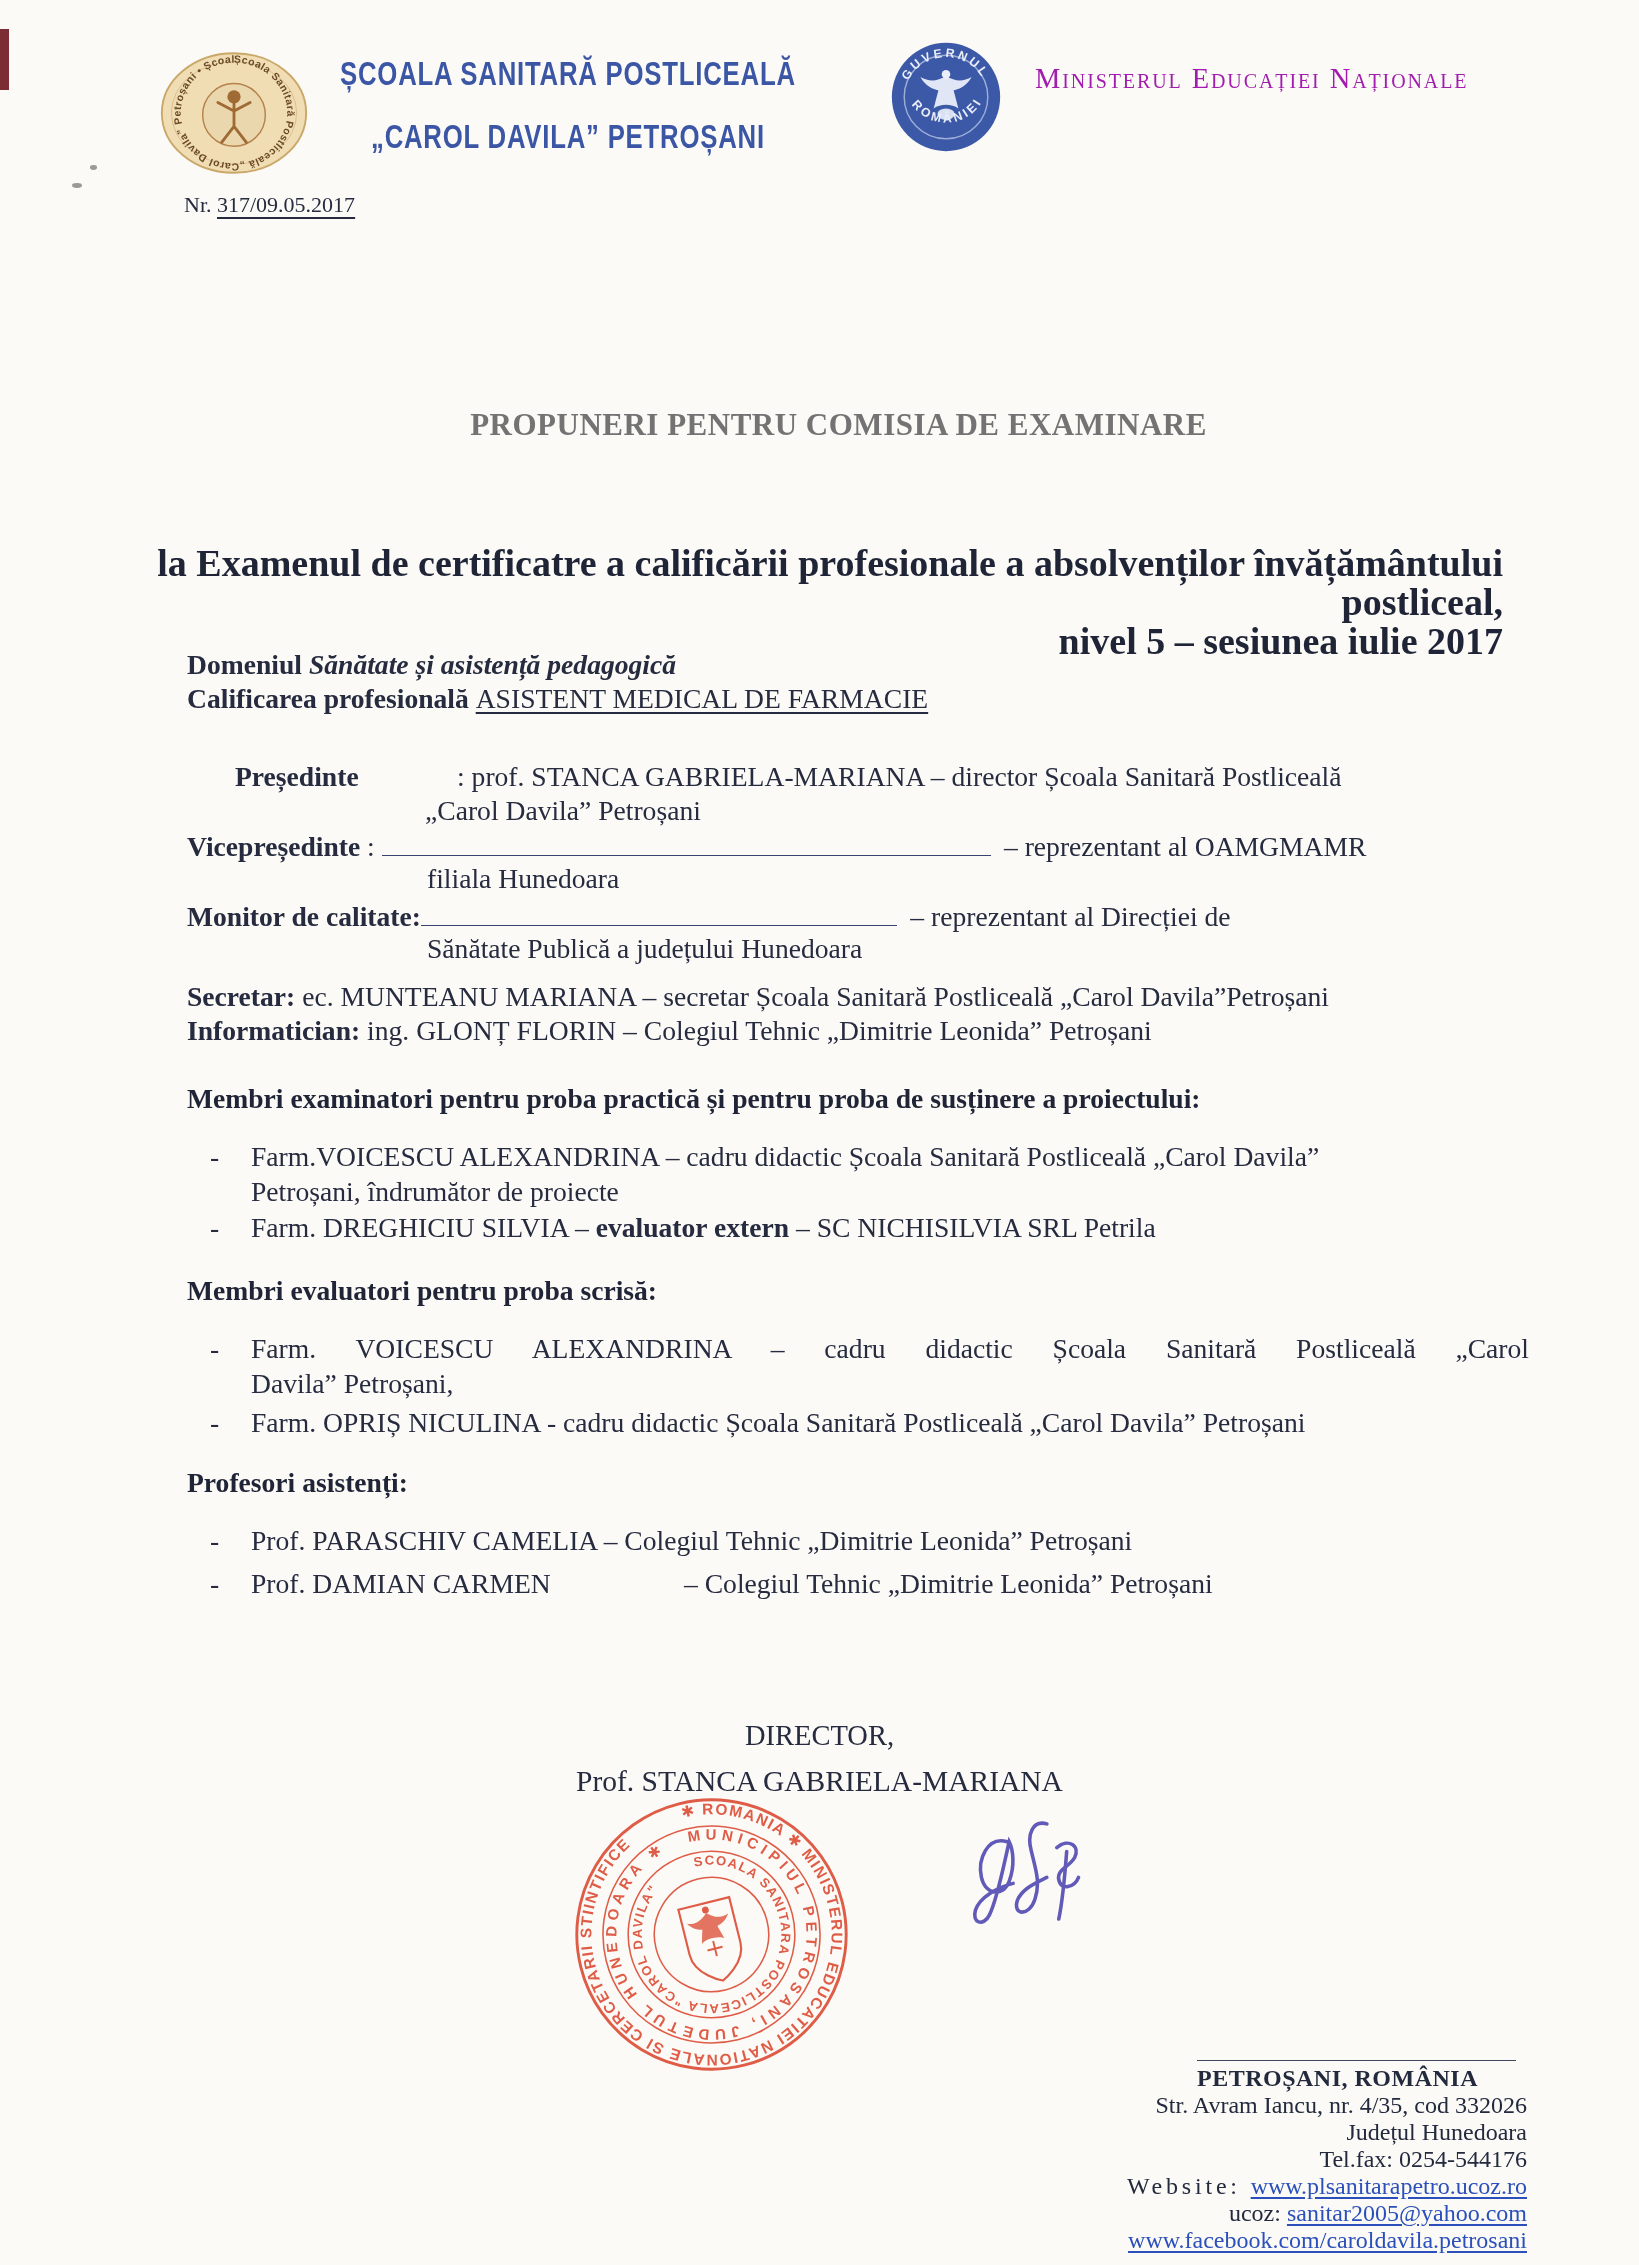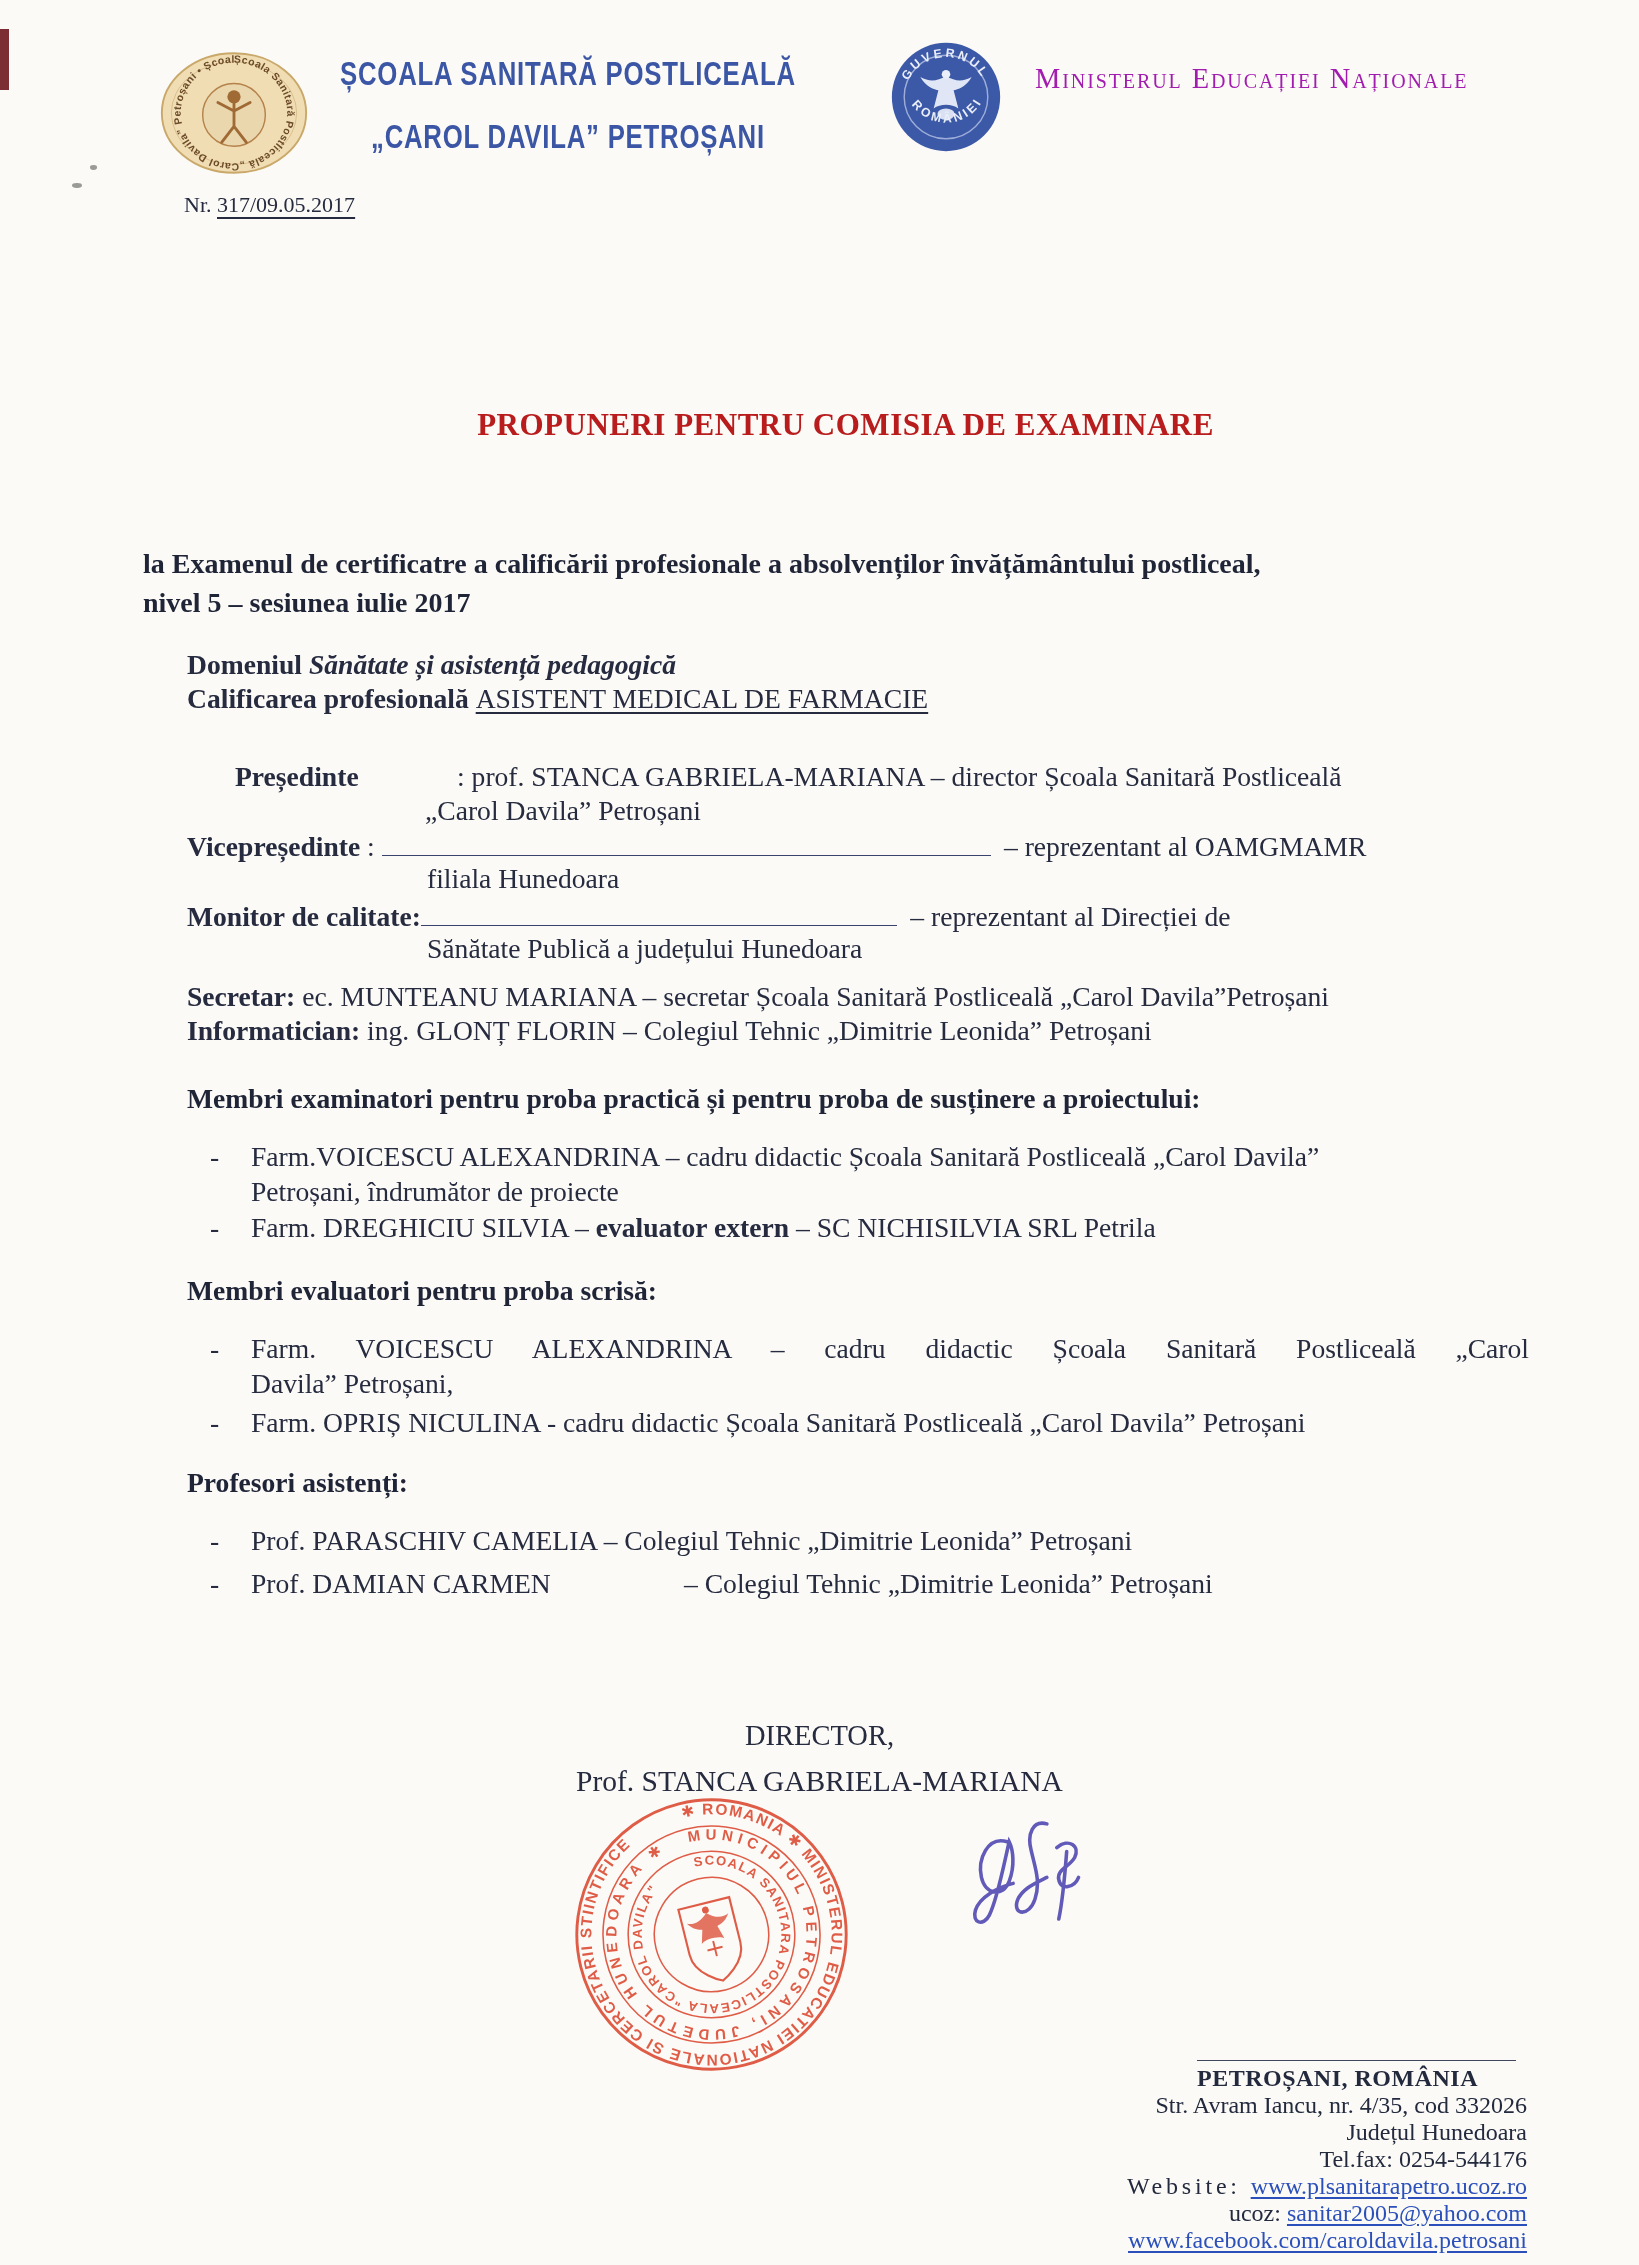--- a/index.html
+++ b/index.html
@@ -23,24 +23,24 @@
     color:#3c56a6;white-space:nowrap;
   }
   .ministry{
     position:absolute;left:1035px;top:63px;font-size:28.5px;
     font-variant:small-caps;letter-spacing:1.9px;color:#a21caf;
     font-family:"Liberation Serif",serif;white-space:nowrap;
   }
   .nr{position:absolute;left:184px;top:192px;font-size:22px;}
   .nr u{text-decoration:underline;text-underline-offset:4.8px;}
   
-  .doc-title{position:absolute;left:194px;top:407px;width:1303px;text-align:center;
-    font-weight:bold;font-size:31px;letter-spacing:0.5px;color:#b91c1c;}
-  .doc-subtitle{position:absolute;left:143px;top:544px;width:1360px;text-align:left;
-    font-weight:bold;font-size:28px;line-height:39px;color:#1f2437;}
+  .doc-title{position:absolute;left:187px;top:407px;width:1303px;text-align:center;
+    font-weight:bold;font-size:31px;letter-spacing:0.5px;color:#737373;}
+  .doc-subtitle{position:absolute;left:143px;top:544px;width:1360px;text-align:right;
+    font-weight:bold;font-size:38px;line-height:39px;color:#1f2437;}
   .lbl-inline{display:inline-block;margin-left:48px;}
   .blank{display:inline-block;height:1em;border-bottom:1.9px solid #3a4270;vertical-align:baseline;}
   .heading{position:absolute;left:187px;font-weight:bold;font-size:27.6px;white-space:nowrap;color:#1f2437;}
   .bullet-item{position:absolute;left:251px;font-size:27.6px;line-height:35px;}
   .bullet-item .dash{position:absolute;left:-41px;top:0;}
   .bt-line{white-space:nowrap;}
   .bt-wrap{width:1278px;}
   .just{white-space:normal;text-align:justify;text-align-last:justify;width:1278px;}
   .gapname{display:inline-block;width:433px;}
   

